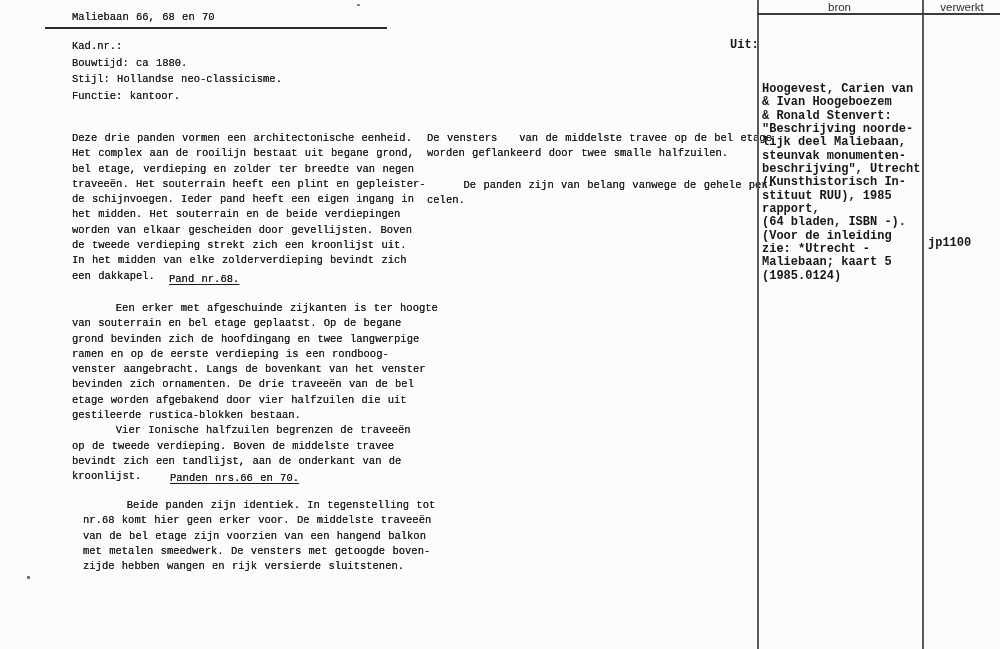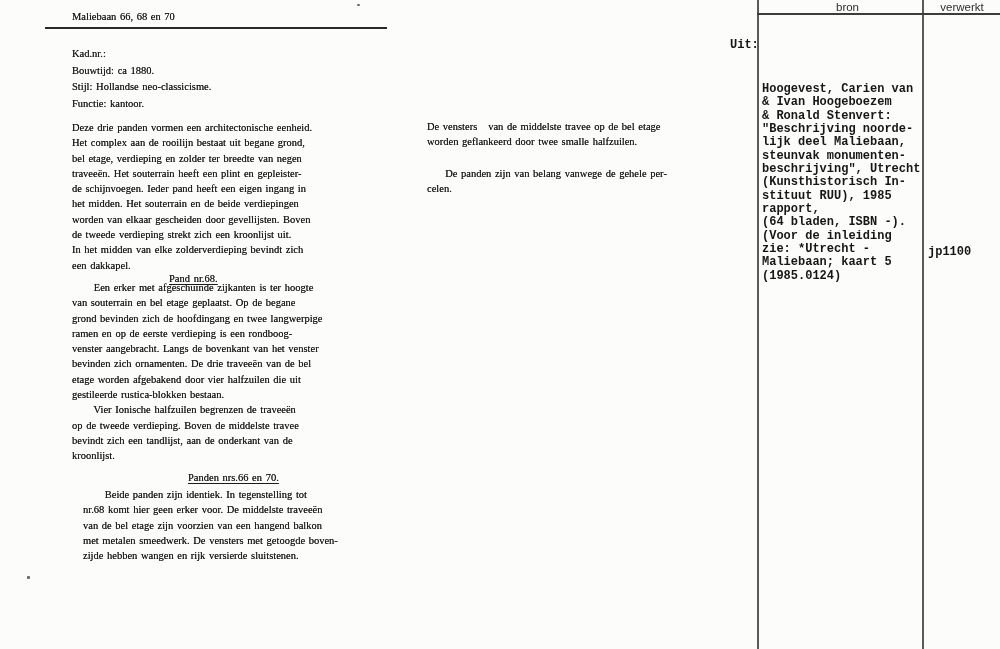--- a/index.html
+++ b/index.html
@@ -7,29 +7,29 @@
   .page{
     position:relative;
     width:1000px;height:649px;
     background:#fcfcfb;
     overflow:hidden;
     font-family:"Liberation Mono", monospace;
   }
   
   .tw{
     position:absolute;
-    font-family:Liberation Serif, serif;
+    font-family:Liberation Mono, monospace;
     font-size:10.5px;
     color:#1b1b1b;
     white-space:pre;
     word-spacing:1px;
     text-shadow:0 0 0.45px rgba(25,25,25,.85);
     padding-left:24px;
   }
-  .lh-body{line-height:15.3px;}
+  .lh-body{line-height:15.3px;margin-top:11px;}
   .lh-details{line-height:16.5px;}
   .heading{
     text-decoration:underline;
     text-underline-offset:2px;
   }
   
   .tw-bold{
     position:absolute;
     font-family:"Liberation Mono", monospace;
     font-weight:bold;
@@ -53,87 +53,87 @@
 </style>
 </head>
 <body>
 
 <div class="page">
 
   <div class="tw" style="left:48px;top:11px;">Maliebaan 66, 68 en 70</div>
   <div class="rule" style="left:45px;top:27px;width:342px;height:2px;background:#2a2a2a;"></div>
   <div class="artifact" style="left:357px;top:4px;width:3px;height:2px;"></div>
 
-  <div class="tw lh-details" style="left:48px;top:38px;margin-top:8px;">Kad.nr.:
+  <div class="tw lh-details" style="left:48px;top:38px;">Kad.nr.:
 Bouwtijd: ca 1880.
 Stijl: Hollandse neo-classicisme.
 Functie: kantoor.</div>
 
   <div class="tw lh-body" style="left:48px;top:120px;">Deze drie panden vormen een architectonische eenheid.
 Het complex aan de rooilijn bestaat uit begane grond,
 bel etage, verdieping en zolder ter breedte van negen
 traveeën. Het souterrain heeft een plint en gepleister-
 de schijnvoegen. Ieder pand heeft een eigen ingang in
 het midden. Het souterrain en de beide verdiepingen
 worden van elkaar gescheiden door gevellijsten. Boven
 de tweede verdieping strekt zich een kroonlijst uit.
 In het midden van elke zolderverdieping bevindt zich
 een dakkapel.</div>
 
   <div class="tw heading" style="left:145px;top:273px;">Pand nr.68.</div>
 
-  <div class="tw lh-body" style="left:48px;top:280px;">      Een erker met afgeschuinde zijkanten is ter hoogte
+  <div class="tw lh-body" style="left:48px;top:290px;">      Een erker met afgeschuinde zijkanten is ter hoogte
 van souterrain en bel etage geplaatst. Op de begane
 grond bevinden zich de hoofdingang en twee langwerpige
 ramen en op de eerste verdieping is een rondboog-
 venster aangebracht. Langs de bovenkant van het venster
 bevinden zich ornamenten. De drie traveeën van de bel
 etage worden afgebakend door vier halfzuilen die uit
 gestileerde rustica-blokken bestaan.
       Vier Ionische halfzuilen begrenzen de traveeën
 op de tweede verdieping. Boven de middelste travee
 bevindt zich een tandlijst, aan de onderkant van de
 kroonlijst.</div>
 
-  <div class="tw heading" style="left:164px;top:472px;">Panden nrs.66 en 70.</div>
+  <div class="tw heading" style="left:146px;top:472px;">Panden nrs.66 en 70.</div>
 
   <div class="tw lh-body" style="left:59px;top:487px;">      Beide panden zijn identiek. In tegenstelling tot
 nr.68 komt hier geen erker voor. De middelste traveeën
 van de bel etage zijn voorzien van een hangend balkon
 met metalen smeedwerk. De vensters met getoogde boven-
 zijde hebben wangen en rijk versierde sluitstenen.</div>
 
   <div class="tw lh-body" style="left:403px;top:120px;line-height:14.5px;">De vensters   van de middelste travee op de bel etage
 worden geflankeerd door twee smalle halfzuilen.</div>
 
   <div class="tw lh-body" style="left:403px;top:167px;line-height:14.5px;">     De panden zijn van belang vanwege de gehele per-
 celen.</div>
 
   <div class="artifact" style="left:27px;top:576px;width:3px;height:3px;"></div>
 
   <div class="vrule" style="left:757px;top:0;width:2px;height:649px;"></div>
   <div class="vrule" style="left:922px;top:0;width:2px;height:649px;"></div>
   <div class="rule" style="left:757px;top:13px;width:243px;height:2px;"></div>
 
-  <div class="form-label" style="left:757px;top:1px;width:165px;padding-left:8px;">bron</div>
+  <div class="form-label" style="left:757px;top:1px;width:165px;">bron</div>
   <div class="form-label" style="left:924px;top:1px;width:76px;">verwerkt</div>
 
   <div class="tw-bold" style="left:730px;top:39px;">Uit:</div>
 
   <div class="tw-bold" style="left:762px;top:57px;margin-top:26px;">Hoogevest, Carien van
 &amp; Ivan Hoogeboezem
 &amp; Ronald Stenvert:
 "Beschrijving noorde-
 lijk deel Maliebaan,
 steunvak monumenten-
 beschrijving", Utrecht
 (Kunsthistorisch In-
 stituut RUU), 1985
 rapport,
 (64 bladen, ISBN -).
 (Voor de inleiding
 zie: *Utrecht -
 Maliebaan; kaart 5
 (1985.0124)</div>
 
-  <div class="tw-bold" style="left:928px;top:246px;">jp1100</div>
+  <div class="tw-bold" style="left:928px;top:237px;">jp1100</div>
 
 </div>
 
 </body></html>

